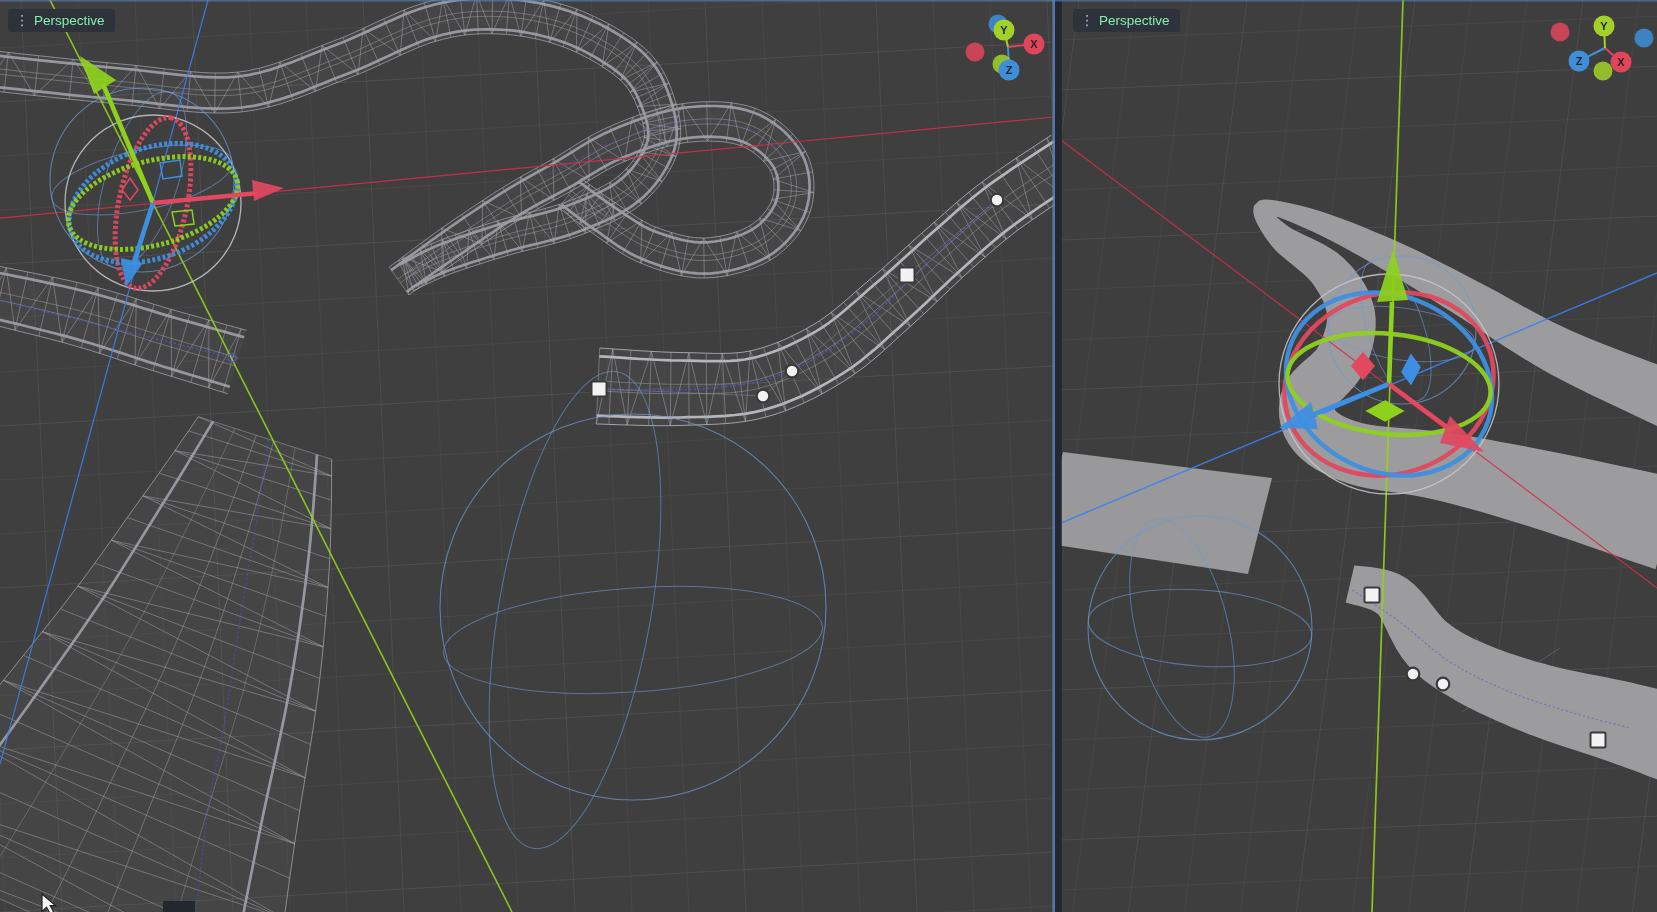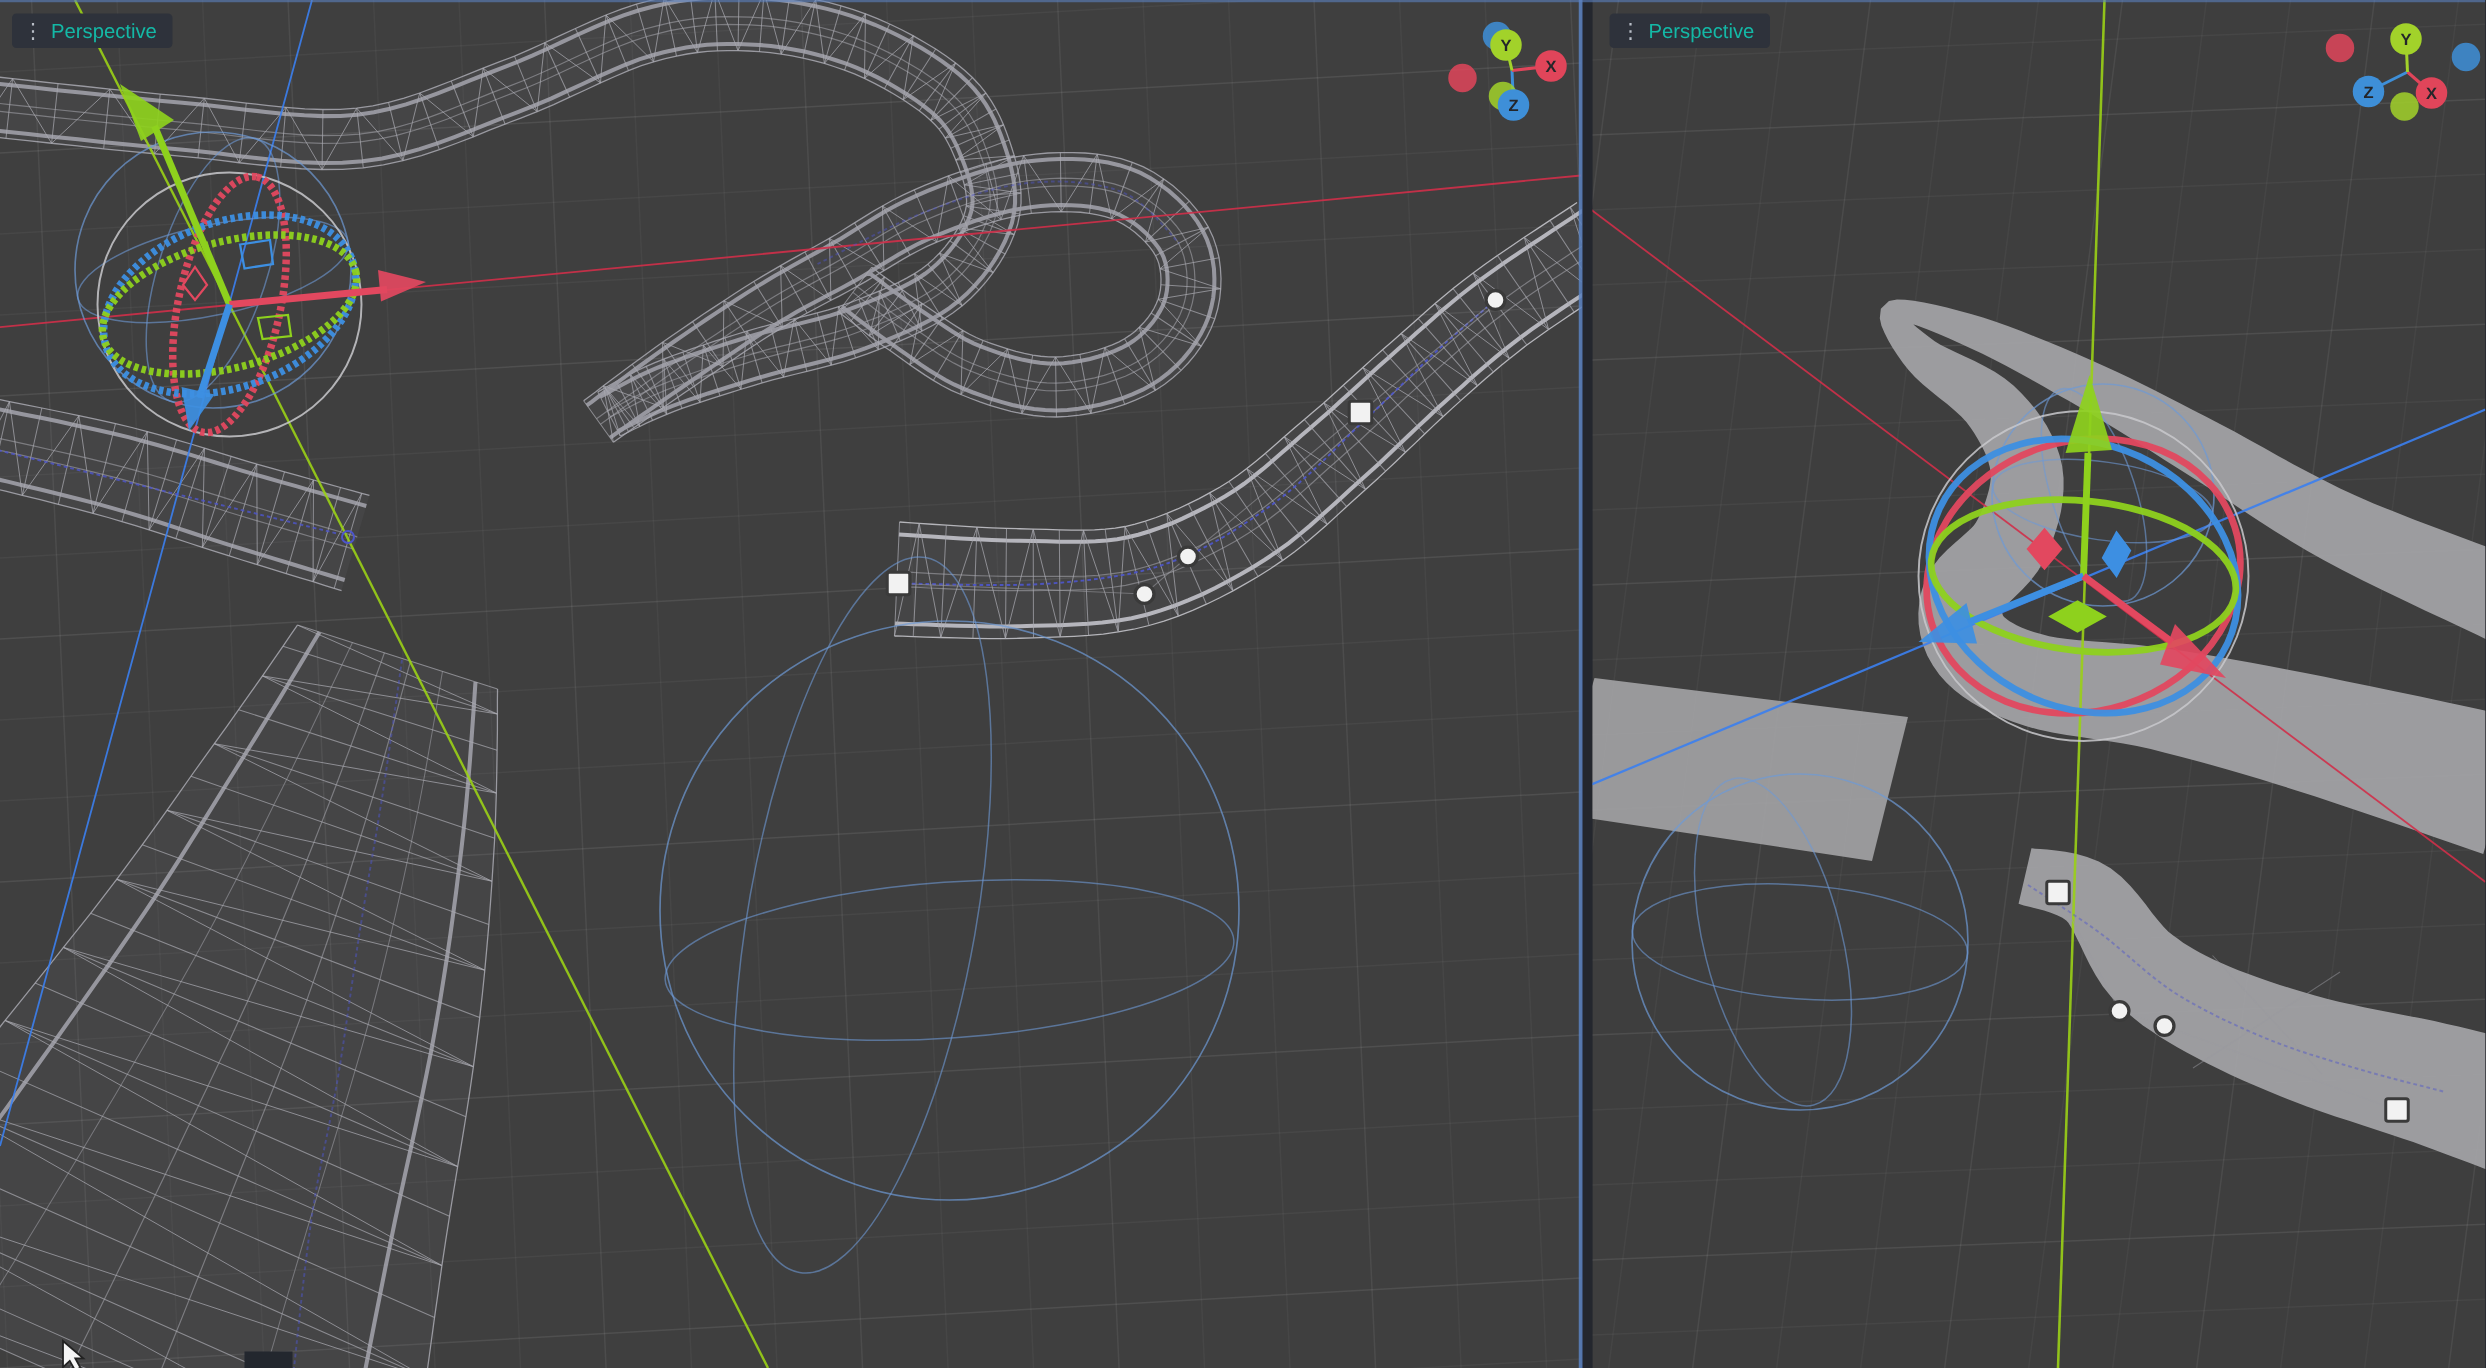--- a/index.html
+++ b/index.html
@@ -1,21 +1,21 @@
 <!DOCTYPE html>
 <html><head>
 <meta charset="utf-8">
 <style>
   html,body{margin:0;padding:0;background:#24272e;font-family:"Liberation Sans",sans-serif;}
   #stage{position:relative;width:1657px;height:912px;overflow:hidden;background:#24272e;}
   #scene{position:absolute;left:0;top:0;}
   .vp-pill{position:absolute;top:9px;height:23px;display:flex;align-items:center;gap:6px;
     background:#2e323b;border-radius:3px;padding:0 10px 0 7px;z-index:5;cursor:pointer;}
   .pill-dots{color:#b9bec7;font-size:14px;line-height:23px;letter-spacing:-1px;}
-  .pill-label{color:#14b8a6;font-size:13.5px;line-height:23px;}
+  .pill-label{color:#86efac;font-size:13.5px;line-height:23px;}
 </style>
 </head>
 <body>
 
 <div id="stage">
   <svg id="scene" width="1657" height="912">
       <defs>
         <clipPath id="clL">
           <rect x="0" y="0" width="1054.5" height="912"></rect>
         </clipPath>

